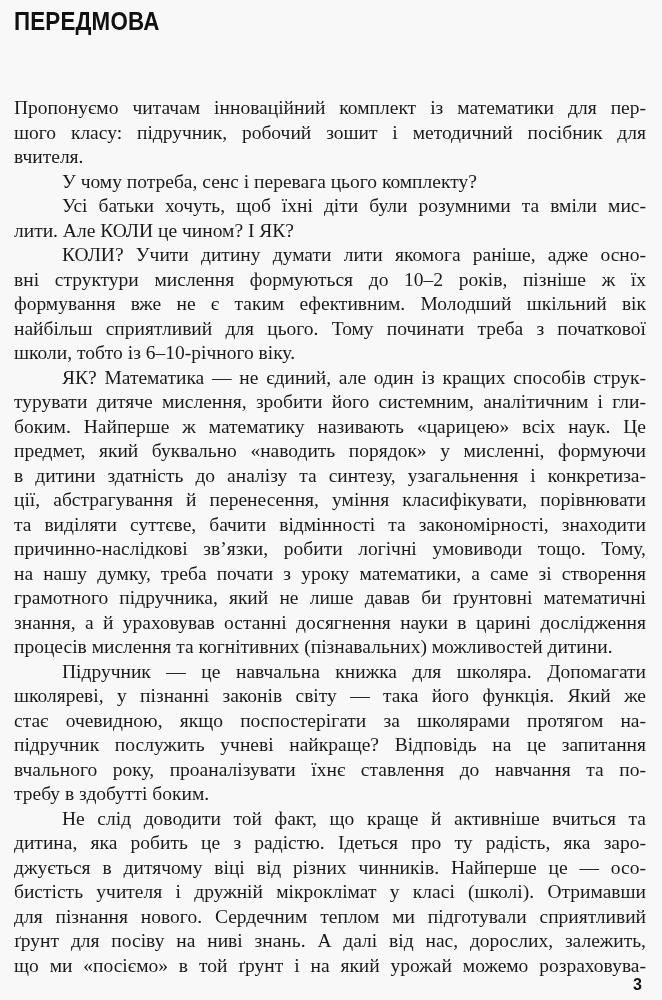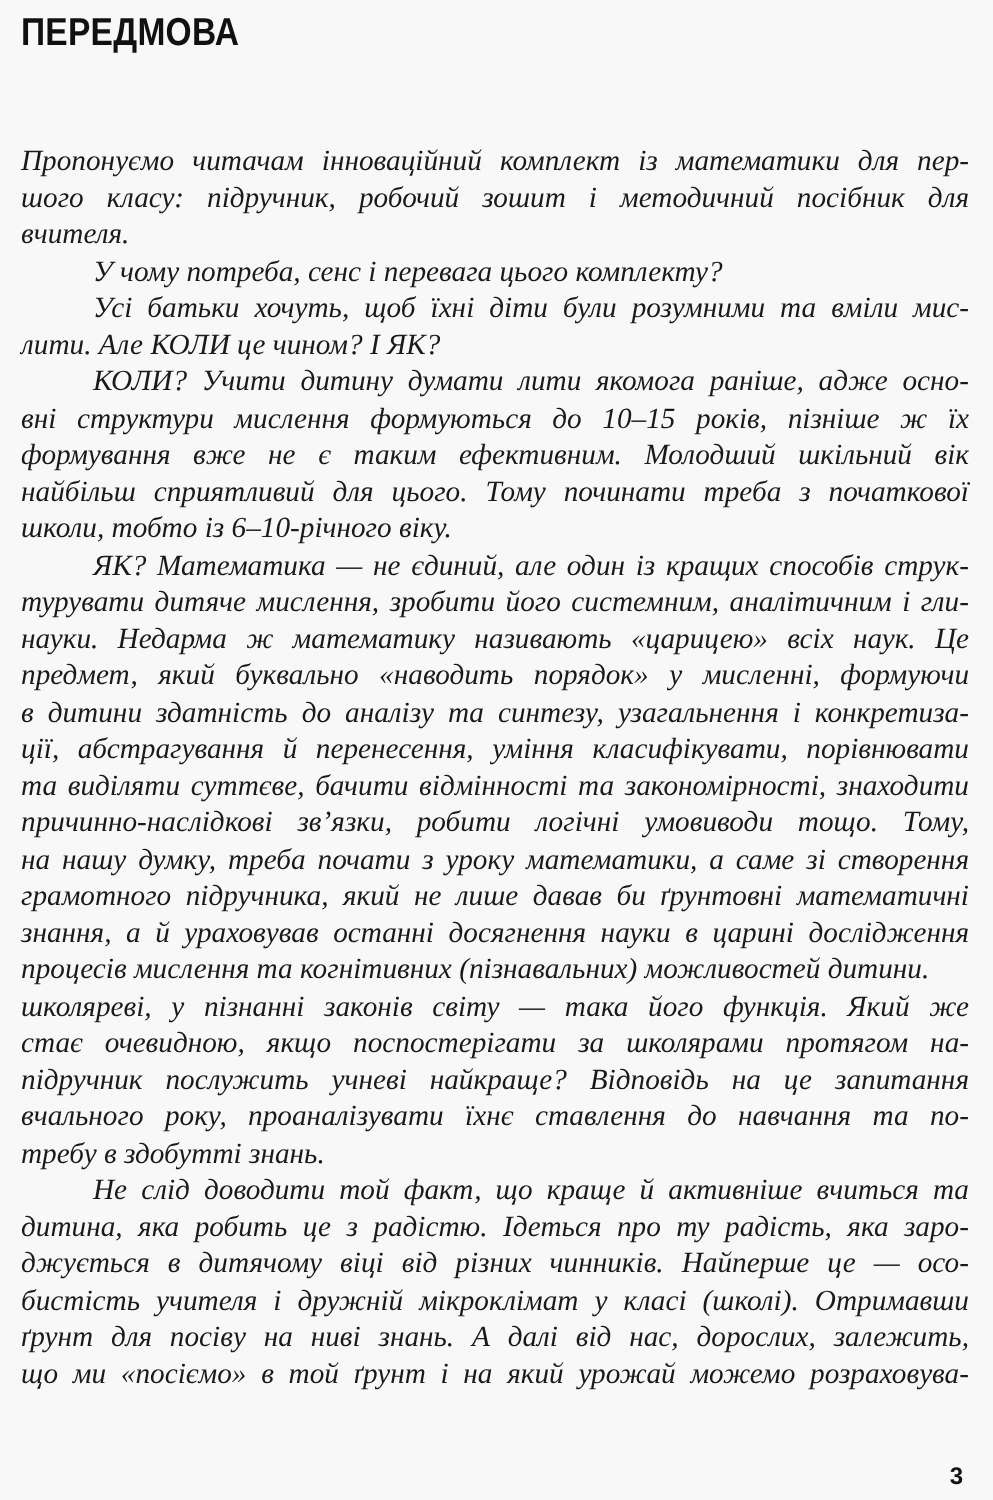--- a/index.html
+++ b/index.html
@@ -1,58 +1,60 @@
 <!DOCTYPE html>
 <html><head>
 <meta charset="utf-8">
 <style>
   html, body { margin:0; padding:0; }
   body { width:662px; height:1000px; background:#f8f8f8; position:relative; overflow:hidden; }
   .title { position:absolute; left:14px; top:6px; font-family:"Liberation Sans", sans-serif; font-weight:bold; font-size:26px; letter-spacing:0.2px; color:#111; transform:scaleX(0.86); transform-origin:left top; }
   .body-text { position:absolute; left:14px; top:96px; width:632px; font-family:"Liberation Serif", serif; font-size:19.5px; color:#1a1a1a; }
-  .line { height:24.5px; line-height:24.5px; white-space:nowrap; text-align:justify; text-align-last:justify;font-style:italic; }
+  .line { height:24.5px; line-height:24.5px; white-space:nowrap; text-align:justify; text-align-last:justify; }
   .line.last { text-align-last:left; }
   .line.indent { padding-left:48px; }
   .page-num { position:absolute; right:20px; top:976px; font-family:"Liberation Sans", sans-serif; font-weight:bold; font-size:16px; color:#111; }
 </style>
 </head>
 <body>
 
 <div class="title">ПЕРЕДМОВА</div>
 
 <div class="body-text" id="body">
     <div class="line">Пропонуємо читачам інноваційний комплект із математики для пер-</div>
     <div class="line">шого класу: підручник, робочий зошит і методичний посібник для</div>
     <div class="line last">вчителя.</div>
     <div class="line indent last">У чому потреба, сенс і перевага цього комплекту?</div>
     <div class="line indent">Усі батьки хочуть, щоб їхні діти були розумними та вміли мис-</div>
     <div class="line last">лити. Але КОЛИ це чином? І ЯК?</div>
     <div class="line indent">КОЛИ? Учити дитину думати лити якомога раніше, адже осно-</div>
-    <div class="line">вні структури мислення формуються до 10–15 років, пізніше ж їх</div>
+    <div class="line">вні структури мислення формуються до 10–2 років, пізніше ж їх</div>
     <div class="line">формування вже не є таким ефективним. Молодший шкільний вік</div>
     <div class="line">найбільш сприятливий для цього. Тому починати треба з початкової</div>
     <div class="line last">школи, тобто із 6–10-річного віку.</div>
     <div class="line indent">ЯК? Математика — не єдиний, але один із кращих способів струк-</div>
     <div class="line">турувати дитяче мислення, зробити його системним, аналітичним і гли-</div>
-    <div class="line">науки. Недарма ж математику називають «царицею» всіх наук. Це</div>
+    <div class="line">боким. Найперше ж математику називають «царицею» всіх наук. Це</div>
     <div class="line">предмет, який буквально «наводить порядок» у мисленні, формуючи</div>
     <div class="line">в дитини здатність до аналізу та синтезу, узагальнення і конкретиза-</div>
     <div class="line">ції, абстрагування й перенесення, уміння класифікувати, порівнювати</div>
     <div class="line">та виділяти суттєве, бачити відмінності та закономірності, знаходити</div>
     <div class="line">причинно-наслідкові зв’язки, робити логічні умовиводи тощо. Тому,</div>
     <div class="line">на нашу думку, треба почати з уроку математики, а саме зі створення</div>
     <div class="line">грамотного підручника, який не лише давав би ґрунтовні математичні</div>
     <div class="line">знання, а й ураховував останні досягнення науки в царині дослідження</div>
     <div class="line last">процесів мислення та когнітивних (пізнавальних) можливостей дитини.</div>
+    <div class="line indent">Підручник — це навчальна книжка для школяра. Допомагати</div>
     <div class="line">школяреві, у пізнанні законів світу — така його функція. Який же</div>
     <div class="line">стає очевидною, якщо поспостерігати за школярами протягом на-</div>
     <div class="line">підручник послужить учневі найкраще? Відповідь на це запитання</div>
     <div class="line">вчального року, проаналізувати їхнє ставлення до навчання та по-</div>
-    <div class="line last">требу в здобутті знань.</div>
+    <div class="line last">требу в здобутті боким.</div>
     <div class="line indent">Не слід доводити той факт, що краще й активніше вчиться та</div>
     <div class="line">дитина, яка робить це з радістю. Ідеться про ту радість, яка заро-</div>
     <div class="line">джується в дитячому віці від різних чинників. Найперше це — осо-</div>
     <div class="line">бистість учителя і дружній мікроклімат у класі (школі). Отримавши</div>
+    <div class="line">для пізнання нового. Сердечним теплом ми підготували сприятливий</div>
     <div class="line">ґрунт для посіву на ниві знань. А далі від нас, дорослих, залежить,</div>
     <div class="line">що ми «посіємо» в той ґрунт і на який урожай можемо розраховува-</div>
   </div>
 
 <div class="page-num">3</div>
 
 </body></html>

